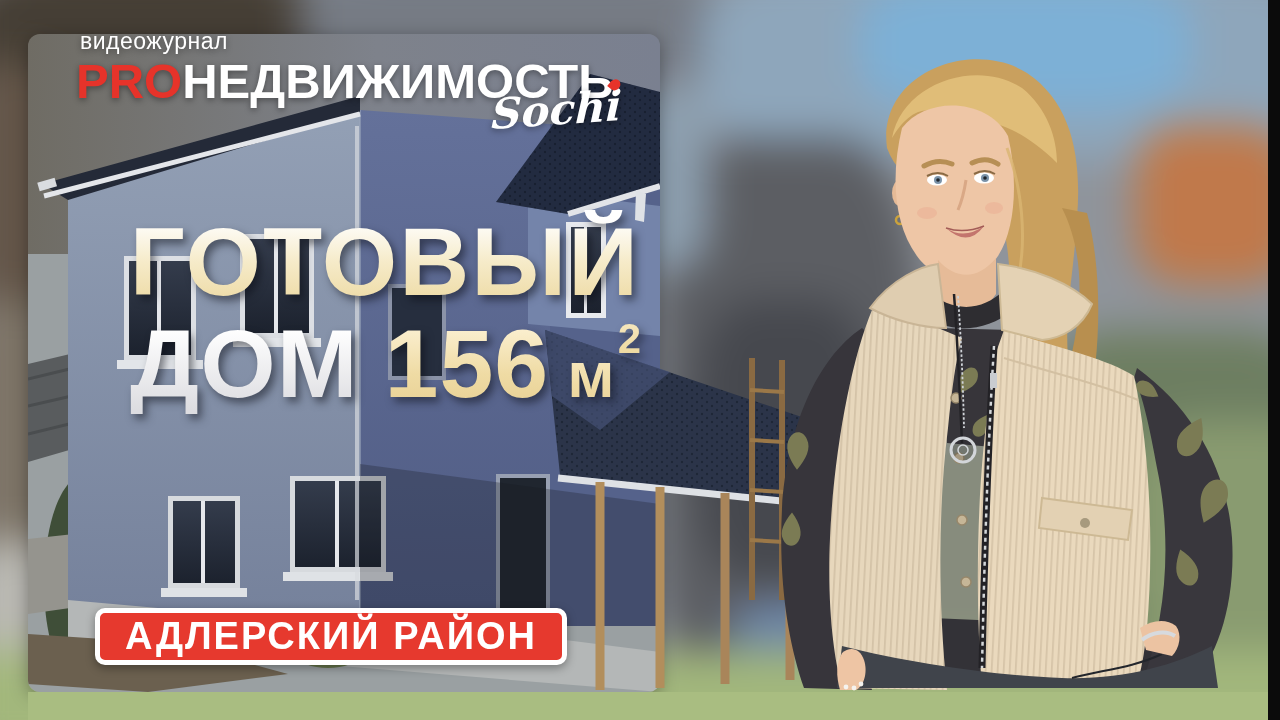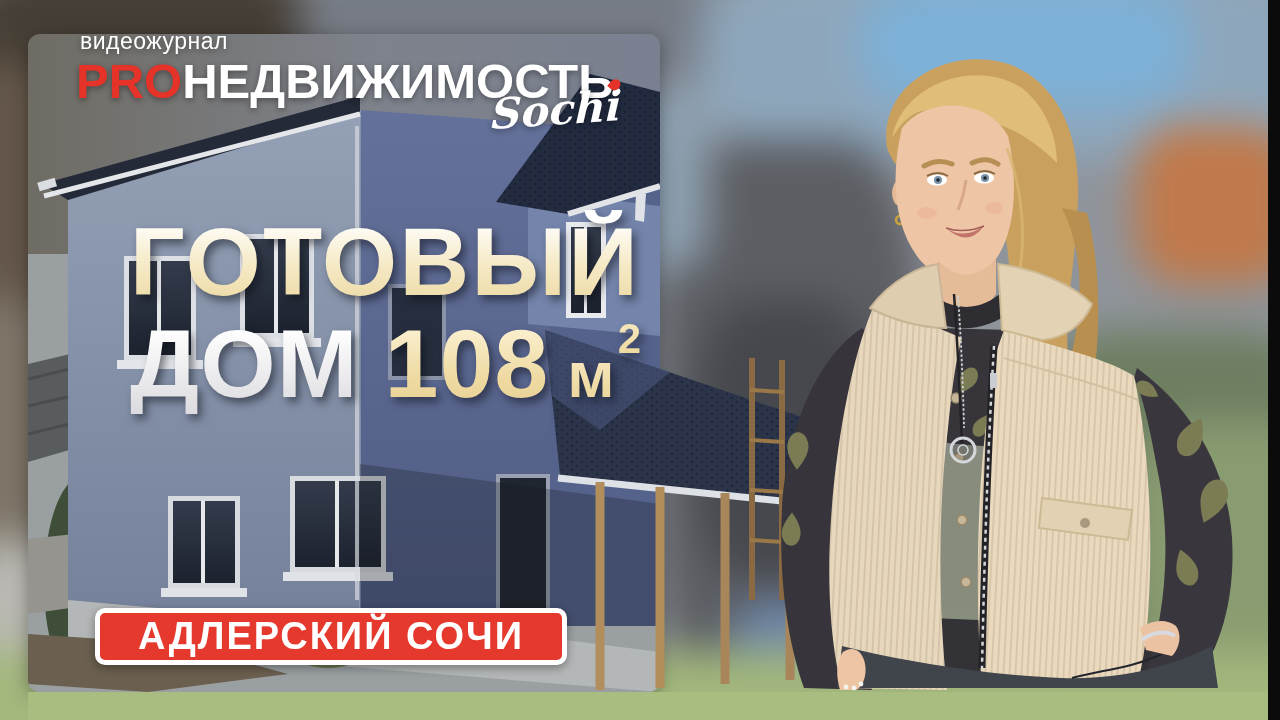--- a/index.html
+++ b/index.html
@@ -308,22 +308,22 @@
   </svg>
 
   <div class="logo">
     <div class="kicker">видеожурнал</div>
     <div class="brand"><span class="pro">PRO</span><span>НЕДВИЖИМОСТЬ</span></div>
     <div class="sochi"><span>Sochi</span><span class="dot"></span></div>
   </div>
 
   <div class="headline">
     <div class="hl hl1"><span class="grad-mix">ГОТОВЫЙ</span></div>
-    <div class="hl hl2"><span class="grad-white">ДОМ</span><span class="grad-cream num">108</span><span class="grad-cream unit">м</span><span class="grad-cream sup">2</span></div>
+    <div class="hl hl2"><span class="grad-white">ДОМ</span><span class="grad-cream num">156</span><span class="grad-cream unit">м</span><span class="grad-cream sup">2</span></div>
   </div>
 
   <div class="badge">
-    <span>АДЛЕРСКИЙ СОЧИ</span>
+    <span>АДЛЕРСКИЙ РАЙОН</span>
   </div>
 
   <div class="grass"></div>
   <div class="black-bar"></div>
 </div>
 
 </body></html>

